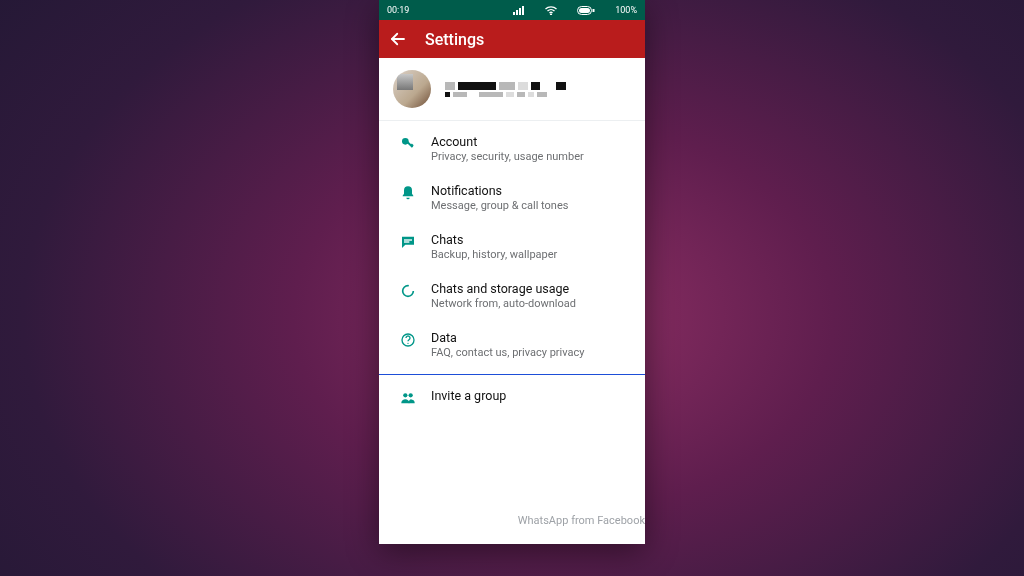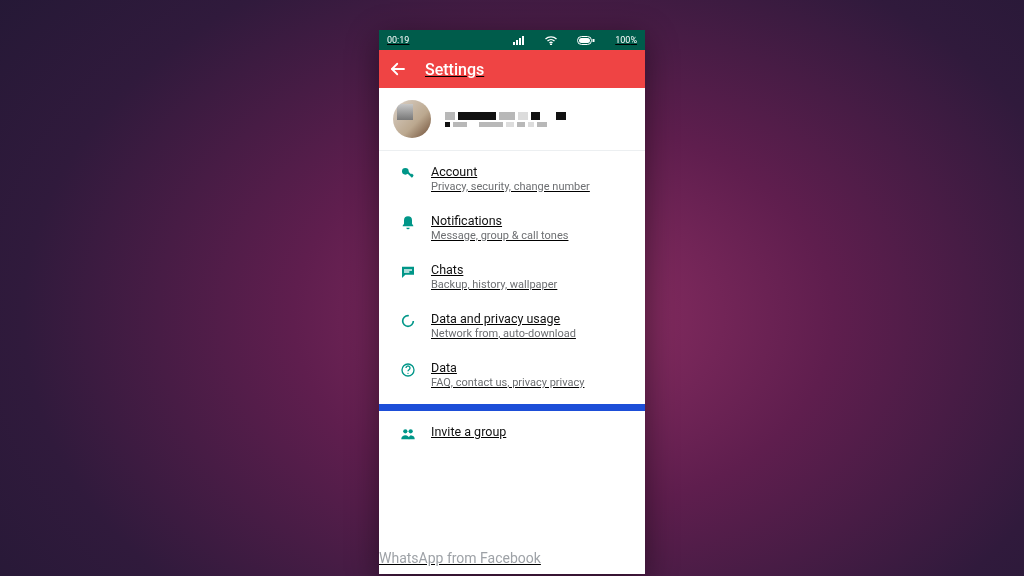--- a/index.html
+++ b/index.html
@@ -7,44 +7,42 @@
   body {
     background: radial-gradient(ellipse 900px 650px at 55% 55%, #8e2f64 0%, #5f1e4e 30%, #301a3c 60%, #1a1730 100%);
     display: flex;
     align-items: flex-start;
     justify-content: center;
   }
   .phone {
     width: 266px;
     height: 544px;
     background: #ffffff;
-    margin-top: 30px;
     box-shadow: 0 8px 30px rgba(0,0,0,0.45);
     display: flex;
     flex-direction: column;
     overflow: hidden;
-    text-decoration: underline;
   }
   
   .statusbar {
     height: 20px;
     background: #005c4b;
     color: #fff;
     display: flex;
     align-items: center;
     justify-content: space-between;
     padding: 0 8px;
     font-size: 9px;
   }
   .statusbar-right { display: flex; align-items: flex-end; gap: 20px; }
   .statusbar-right svg { display: block; }
   
   .appbar {
     height: 38px;
-    background: #ef4444;
+    background: #b91c1c;
     color: #fff;
     display: flex;
     align-items: center;
     padding: 0 10px;
   }
   .appbar .back { width: 22px; display:flex; align-items:center; }
   .appbar-title { font-size: 16px; font-weight: 500; margin-left: 14px; }
   
   .profile {
     display: flex;
@@ -61,42 +59,42 @@
     content:""; position:absolute; top:4px; left:4px; width:16px; height:16px;
     background: linear-gradient(#c7c7c7,#777);
   }
   .profile-text { margin-left: 14px; flex:1; }
   .pix-row { display:flex; gap:3px; margin:2px 0; align-items:center; }
   .pix { height:8px; background:#111; }
   .pix.g { background:#b8b8b8; }
   .pix.l { background:#dcdcdc; }
   .pix-row.small .pix{ height:5px; }
   
-  .list { padding: 4px 0; border-bottom: 7px solid #1d4ed8; }
+  .list { padding: 4px 0; border-bottom: 1px solid #1d4ed8; }
   .item {
     display: flex;
     align-items: flex-start;
     padding: 9px 14px 11px 14px;
   }
   .item-icon {
     width: 30px;
     display:flex; justify-content:center;
     color: #009688;
     flex-shrink:0;
     margin-top:2px;
   }
   .item-icon svg { width:16px; height:16px; }
   .item-text { margin-left: 8px; }
   .item-title { font-size: 12.5px; color: #111; }
   .item-sub { font-size: 11px; color: #6d6f72; margin-top:1px; }
   .footer {
-    text-align: left;
-    font-size: 14px;
+    text-align: right;
+    font-size: 11px;
     color: #9ea2a7;
-    padding: 10px 0 8px 0;
+    padding: 10px 0 17px 0;
     margin-top: auto;
   }
 </style>
 </head>
 <body>
 
 <div class="phone">
 
   <div class="statusbar">
     <span>00:19</span>
@@ -168,21 +166,21 @@
     <div class="item">
       <span class="item-icon">
         <svg viewBox="0 0 24 24" fill="currentColor">
             <circle cx="8" cy="8" r="5"></circle>
             <rect x="10" y="10" width="3" height="11" transform="rotate(-45 10 10)"></rect>
             <rect x="16" y="13" width="2.5" height="4" transform="rotate(-45 16 13)"></rect>
           </svg>
       </span>
       <span class="item-text">
         <div class="item-title">Account</div>
-        <div class="item-sub">Privacy, security, change number</div>
+        <div class="item-sub">Privacy, security, usage number</div>
       </span>
     </div>
 
     <div class="item">
       <span class="item-icon">
         <svg viewBox="0 0 24 24" fill="currentColor">
             <path d="M12 2a6 6 0 0 0-6 6v5l-2 3v1h16v-1l-2-3V8a6 6 0 0 0-6-6z"></path>
             <path d="M9.5 19a2.5 2.5 0 0 0 5 0z"></path>
           </svg>
       </span>
@@ -206,21 +204,21 @@
       </span>
     </div>
 
     <div class="item">
       <span class="item-icon">
         <svg viewBox="0 0 24 24" fill="none" stroke="currentColor" stroke-width="2.5">
             <circle cx="12" cy="12" r="8" stroke-dasharray="38 12"></circle>
           </svg>
       </span>
       <span class="item-text">
-        <div class="item-title">Data and privacy usage</div>
+        <div class="item-title">Chats and storage usage</div>
         <div class="item-sub">Network from, auto-download</div>
       </span>
     </div>
 
     <div class="item">
       <span class="item-icon">
         <svg viewBox="0 0 24 24" fill="none" stroke="currentColor" stroke-width="2">
             <circle cx="12" cy="12" r="9"></circle>
             <path d="M9 9a3 3 0 1 1 4.5 2.6C12.7 12.2 12 12.8 12 14"></path>
             <circle cx="12" cy="17" r="1" fill="currentColor" stroke="none"></circle>

